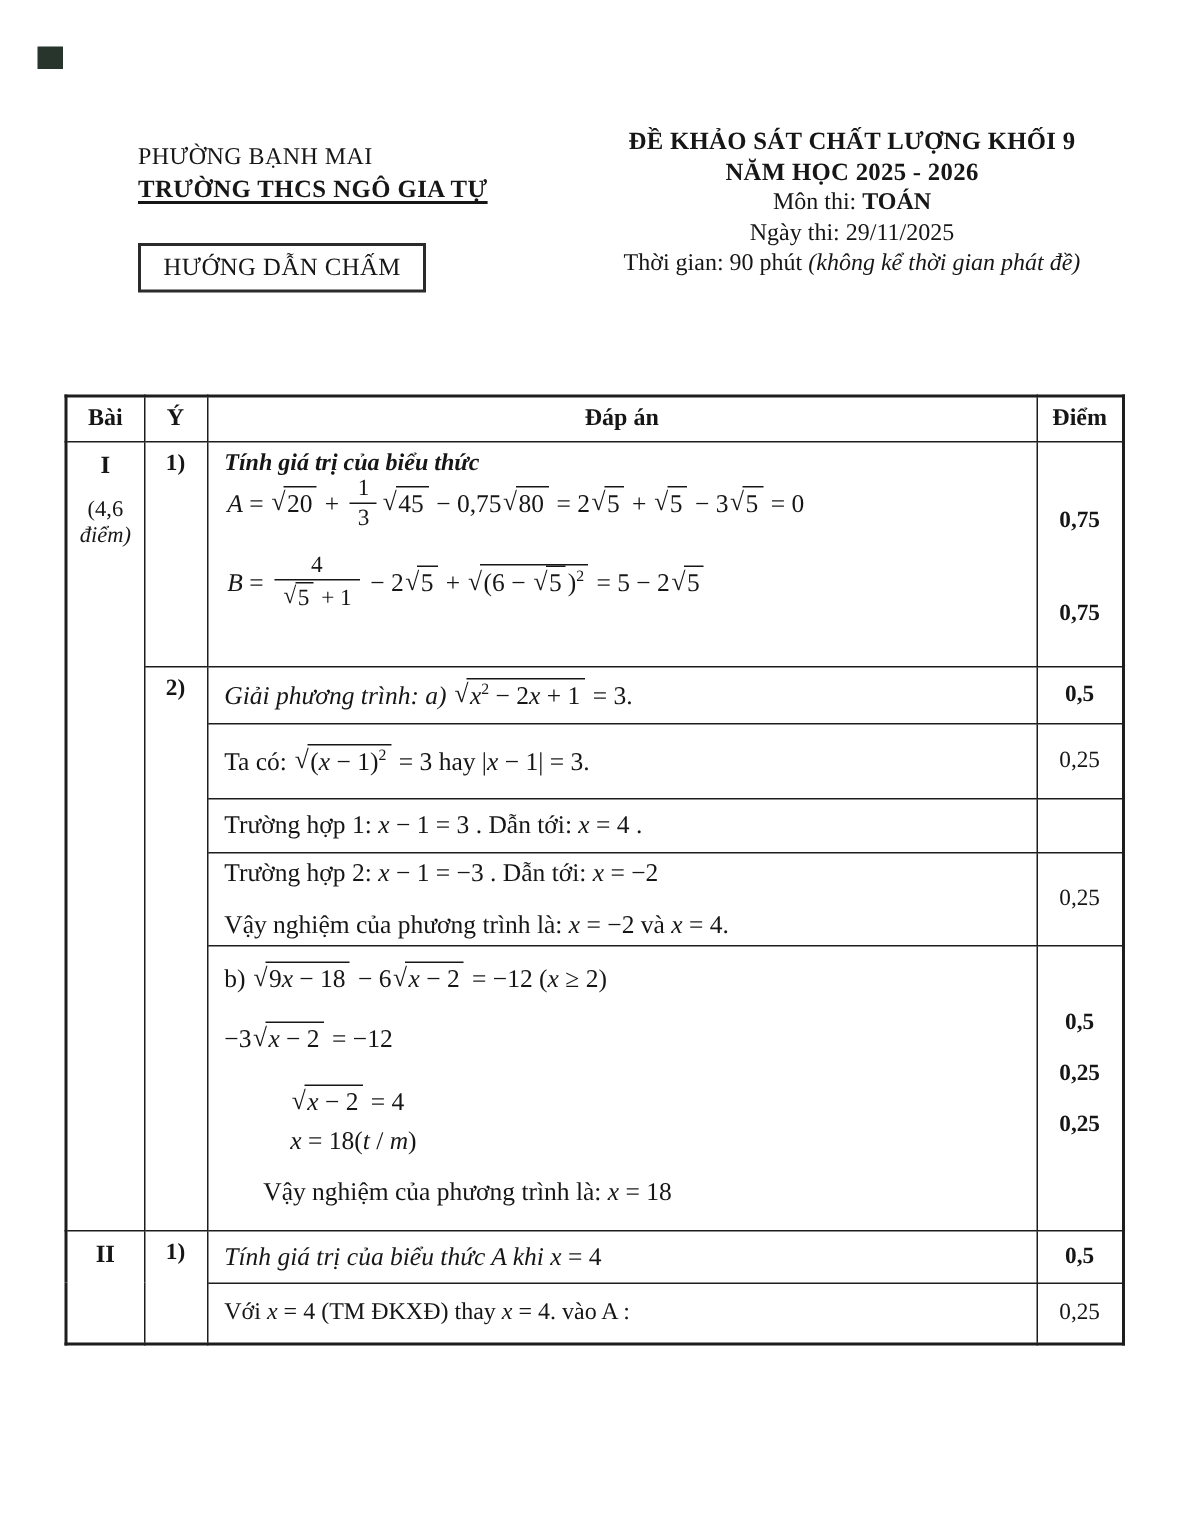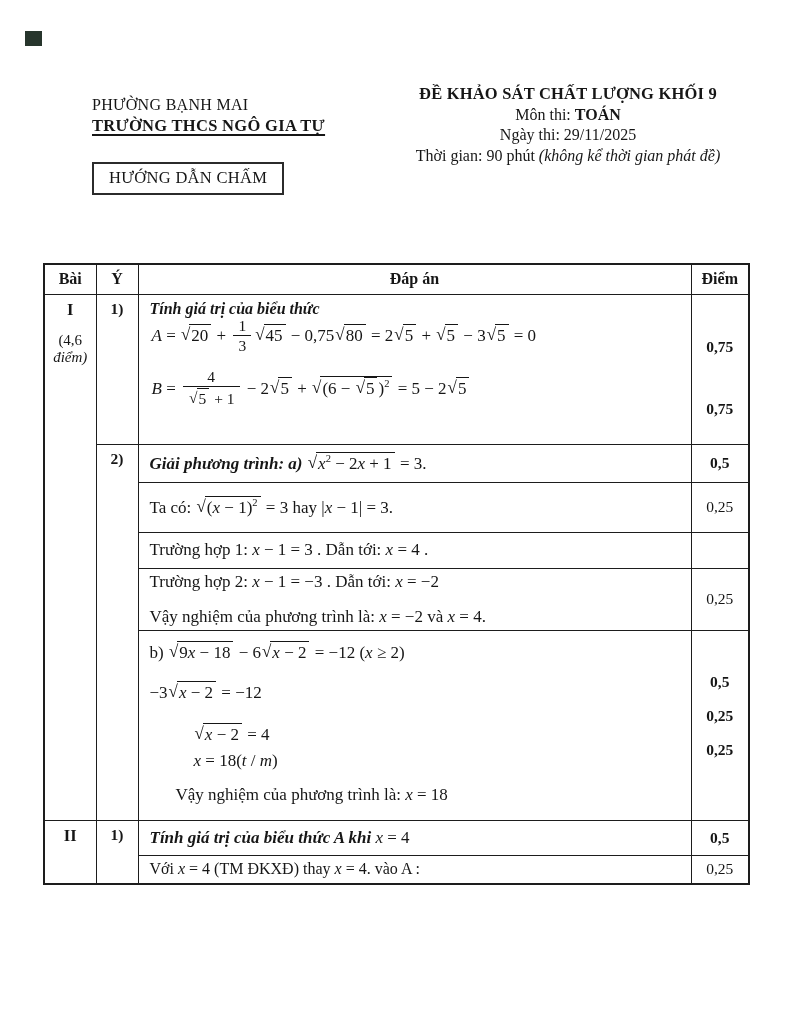--- a/index.html
+++ b/index.html
@@ -42,21 +42,21 @@
   .stack-r1{padding-top:41px;gap:44px;}
   .stack-r6{padding-top:40px;gap:16px;}
 
   
   .f{font-size:17px;white-space:nowrap;}
   .fA{margin-top:1px;padding-left:4px;}
   .fB{margin-top:14px;padding-left:4px;}
   .fline{padding-left:2px;}
   .m-x{}
   .m-i{font-style:italic;}
-  .m-bi{font-style:italic;font-weight:bold;}
+  .m-bi{font-style:italic;font-weight:normal;}
   .m-sup{font-size:.62em;line-height:0;vertical-align:super;}
   .m-sq{display:inline-block;white-space:nowrap;margin:0 1px;}
   .m-rad{display:inline-block;transform:translateY(-1px);}
   .m-vinc{display:inline-block;border-top:1.4px solid #161616;margin-left:-1px;padding:0 3px 0 2px;line-height:1.25;}
   .m-fr{display:inline-flex;flex-direction:column;vertical-align:middle;text-align:center;margin:0 3px;transform:translateY(-2px);}
   .m-num{border-bottom:1.4px solid #161616;padding:0 5px 1px 5px;line-height:1.1;font-size:15.5px;}
   .m-den{padding:1px 5px 0 5px;line-height:1.1;font-size:15.5px;}
   .ind1{padding-left:46px;}
   .ind2{padding-left:28px;}
   .mt8{margin-top:8px;}.mt14{margin-top:14px;}.mt18{margin-top:18px;}.mt20{margin-top:20px;}.mt6{margin-top:6px;}
@@ -68,20 +68,21 @@
 <div class="corner-mark" style="background: rgb(39, 53, 44);"></div>
 
 <div class="hdr-left">
   <div class="ward">PHƯỜNG BẠNH MAI</div>
   <div class="school">TRƯỜNG THCS NGÔ GIA TỰ</div>
   <div><span class="guide-box">HƯỚNG DẪN CHẤM</span></div>
 </div>
 
 <div class="hdr-right">
   <div class="bold title-line">ĐỀ KHẢO SÁT CHẤT LƯỢNG KHỐI 9</div>
+  <div class="bold title-line">NĂM HỌC 2025 - 2026</div>
   <div><span>Môn thi: </span><span class="bold">TOÁN</span></div>
   <div>Ngày thi: 29/11/2025</div>
   <div><span>Thời gian: 90 phút </span><span class="it">(không kể thời gian phát đề)</span></div>
 </div>
 
 <div class="tablewrap">
 <table>
   <colgroup>
         <col style="width:52px">
         <col style="width:42px">
@@ -174,21 +175,21 @@
     <td class="bai-cell" rowspan="2">
       <div class="bai-label">II</div>
     </td>
     <td class="y-cell" rowspan="2">1)</td>
     <td class="ans vmid">
       <div class="f fline"><span class="m-bi">Tính giá trị của biểu thức  A  khi  </span><span class="m-i">x</span><span class="m-x"> = 4</span></div>
     </td>
     <td class="diem-cell vmid"><span class="pt b">0,5</span></td>
   </tr>
 
-  <tr style="height:29px">
+  <tr style="height:41px">
     <td class="ans vmid">
       <div class="f fline" style="font-size:16px"><span class="m-x">Với  </span><span class="m-i">x</span><span class="m-x"> = 4  (TM ĐKXĐ) thay   </span><span class="m-i">x</span><span class="m-x"> = 4. vào A :</span></div>
     </td>
     <td class="diem-cell vmid"><span class="pt">0,25</span></td>
   </tr>
 </tbody>
     </table>
 </div>
 
 </body></html>

